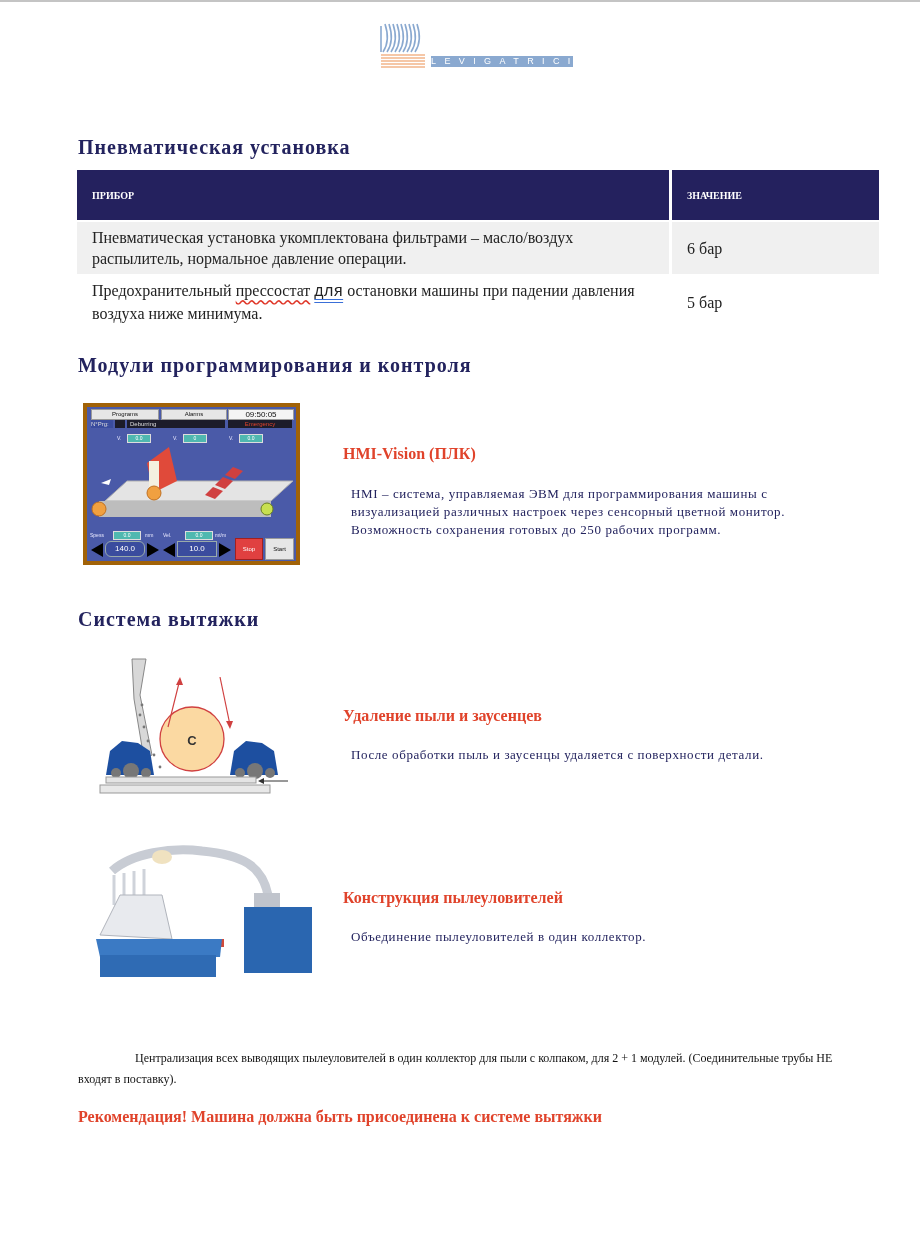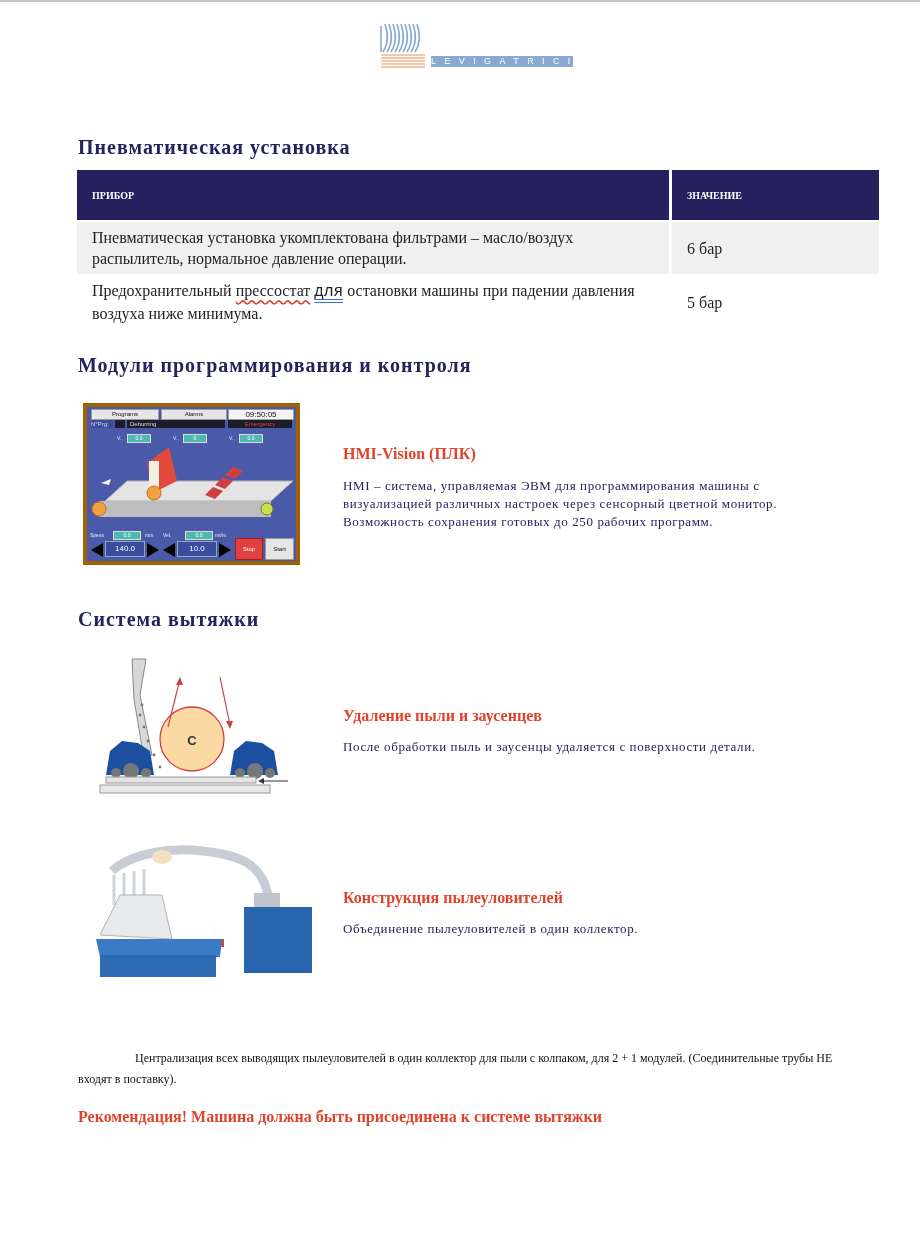--- a/index.html
+++ b/index.html
@@ -13,21 +13,21 @@
   table.spec { position:absolute; left:77px; top:170px; width:802px; border-collapse:separate; border-spacing:0; }
   table.spec th { background:#24215e; color:#ffffff; font-weight:bold; font-size:10px; text-align:left; height:50px; padding:0 15px; }
   table.spec th.c1 { width:562px; border-right:3px solid #ffffff; }
   table.spec td { font-size:16px; color:#222; padding:0 15px; line-height:21px; vertical-align:middle; }
   table.spec td.c1 { border-right:3px solid #ffffff; }
   table.spec tr.r0 td { background:#f0f0f0; height:52px; border-top:2px solid #ffffff; }
   table.spec tr.r1 td { background:#ffffff; height:56px; }
   .spell { text-decoration:underline wavy #e0392b; text-underline-offset:3px; }
   .gram { text-decoration:underline double #3a6fd8; text-underline-offset:3px;font-family:Liberation Mono, monospace; }
   .feature-title { position:absolute; left:343px; font-weight:bold; color:#e0432b; font-size:16px; margin:0; }
-  .feature-desc { position:absolute; left:343px; font-size:13px; color:#23235e; letter-spacing:0.6px; line-height:18px; margin:0; width:500px; }
+  .feature-desc { position:absolute; left:343px; font-size:13px; color:#23235e; letter-spacing:0.6px; line-height:18px; margin:8px; width:500px; }
   .hmi { position:absolute; left:83px; top:403px; width:217px; height:162px; background:#a16207; }
   .hmi .scr { position:absolute; left:4px; top:4px; width:209px; height:154px; background:#4a5aa8; }
   .hmi .btn { position:absolute; background:#e6e6e6; color:#111; font-family:"Liberation Sans", sans-serif; font-size:6px; text-align:center; line-height:9px; border:1px solid #9a9a9a; }
   .hmi .dark { position:absolute; background:#1c1c2a; color:#dddddd; font-family:"Liberation Sans", sans-serif; font-size:6px; line-height:8px; }
   .hmi .lbl { position:absolute; color:#e8e8ff; font-family:"Liberation Sans", sans-serif; font-size:5px; line-height:6px; }
   .hmi .val { position:absolute; background:#4fb8b0; color:#ffffff; font-family:"Liberation Sans", sans-serif; font-size:5px; text-align:center; line-height:7px; border:1px solid #ddd; }
   .hmi .bigval { position:absolute; background:#3a4c9e; color:#ffffff; font-family:"Liberation Sans", sans-serif; font-size:8px; text-align:center; line-height:14px; border:1px solid #9aa; }
   .hmi .arrow { position:absolute; width:0; height:0; }
   .para { position:absolute; left:78px; top:1048px; width:790px; font-size:12px; color:#111; line-height:21px; margin:0; text-indent:57px; }
   .reco { position:absolute; left:78px; top:1108px; font-size:16px; font-weight:bold; color:#e0432b; margin:0; }
@@ -117,21 +117,21 @@
     </svg>
 
     <div class="lbl" style="left:3px;top:125px;">Spess</div>
     <div class="val" style="left:26px;top:124px;width:26px;">0.0</div>
     <div class="lbl" style="left:58px;top:125px;">mm</div>
     <div class="lbl" style="left:76px;top:125px;">Vel.</div>
     <div class="val" style="left:98px;top:124px;width:26px;">0.0</div>
     <div class="lbl" style="left:128px;top:125px;">mt/m</div>
 
     <div class="arrow" style="left:4px;top:136px;border-top:7px solid transparent;border-bottom:7px solid transparent;border-right:12px solid #000;"></div>
-    <div class="bigval" style="left:18px;top:134px;width:38px;height:14px;">140.0</div>
+    <div class="bigval" style="left:18px;top:134px;width:38px;height:14px;border-radius:6px;">140.0</div>
     <div class="arrow" style="left:60px;top:136px;border-top:7px solid transparent;border-bottom:7px solid transparent;border-left:12px solid #000;"></div>
     <div class="arrow" style="left:76px;top:136px;border-top:7px solid transparent;border-bottom:7px solid transparent;border-right:12px solid #000;"></div>
     <div class="bigval" style="left:90px;top:134px;width:38px;height:14px;">10.0</div>
     <div class="arrow" style="left:132px;top:136px;border-top:7px solid transparent;border-bottom:7px solid transparent;border-left:12px solid #000;"></div>
     <div class="btn" style="left:148px;top:131px;width:26px;height:20px;line-height:20px;background:#e04040;color:#fff;border-color:#a02020;">Stop</div>
     <div class="btn" style="left:178px;top:131px;width:27px;height:20px;line-height:20px;">Start</div>
   </div>
 </div>
 
 <p class="feature-title" style="top:445px;">HMI-Vision (ПЛК)</p>

